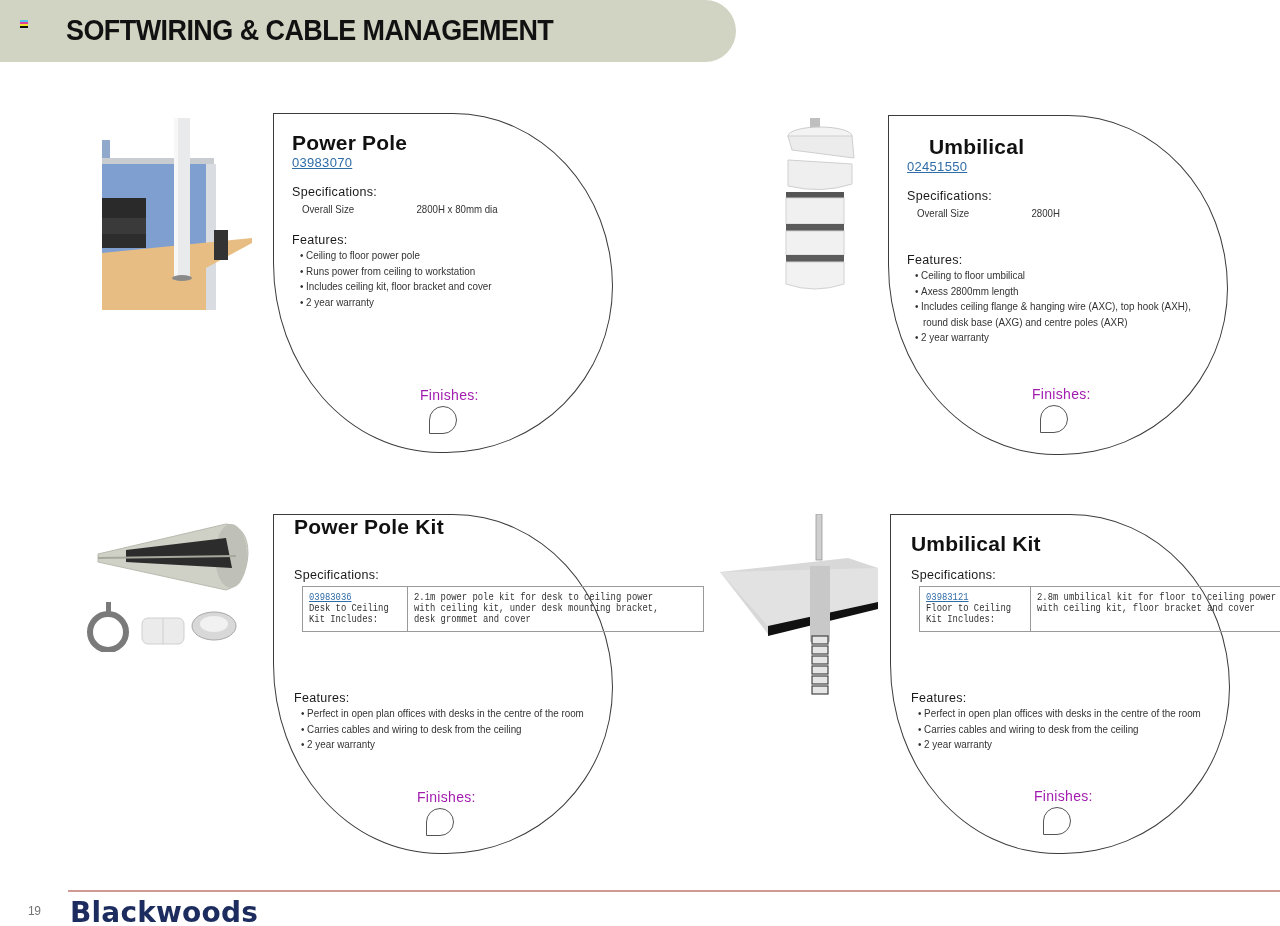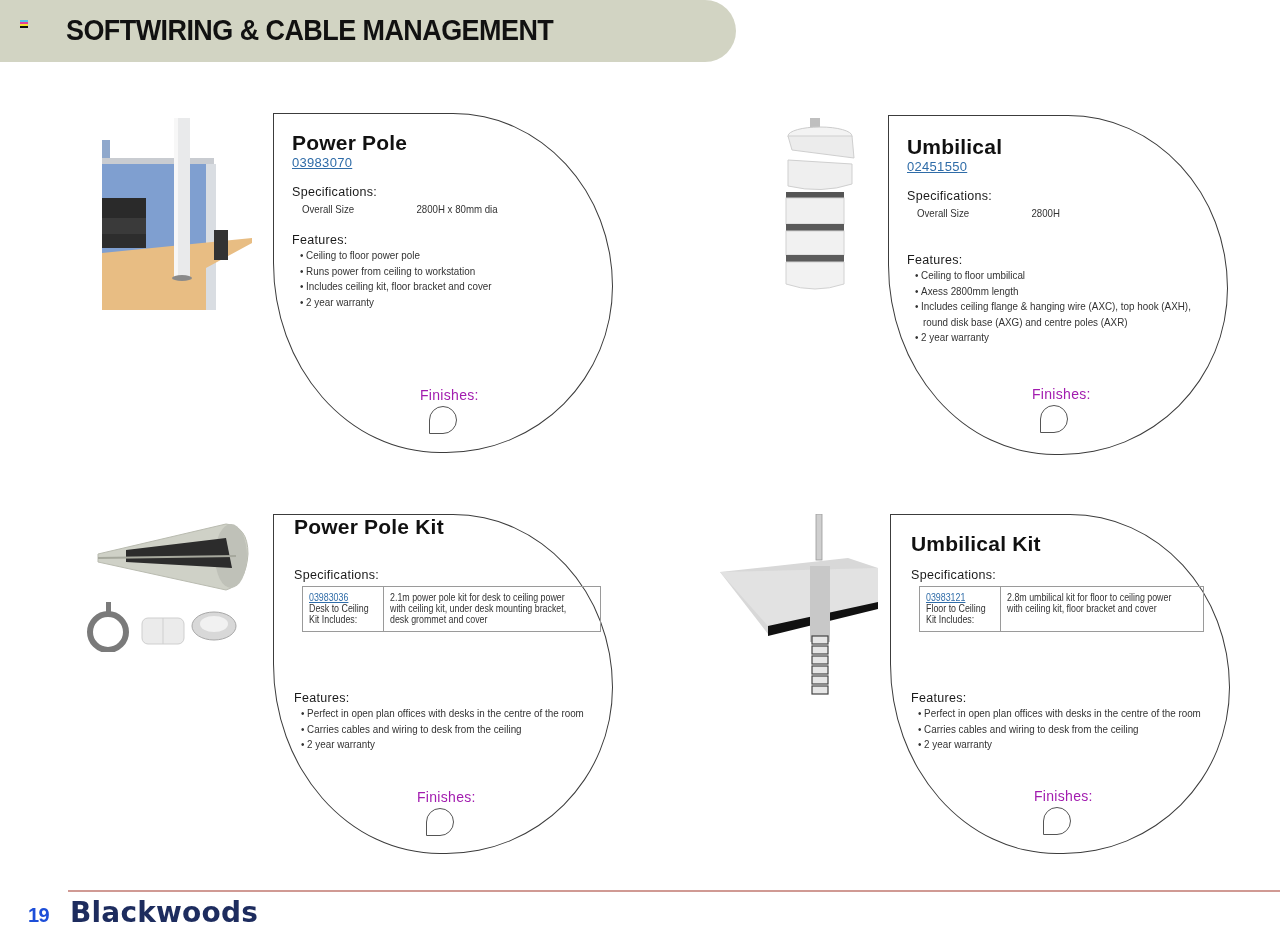--- a/index.html
+++ b/index.html
@@ -43,28 +43,28 @@
   .finishes-label { position: absolute; font-size: 14px; color: #a21caf; letter-spacing: 0.3px; }
   .swatch {
     position: absolute; width: 28px; height: 28px; border: 1.2px solid #555;
     border-radius: 14px 14px 14px 0; background: #fff;
   }
 
   .kit-table {
     position: absolute; left: 28px; border-collapse: collapse; border: 1.5px solid #9a9a9a;
     font-size: 10.3px; color: #333; line-height: 11.2px;
   }
-  .kit-table td { border: 1.5px solid #9a9a9a; vertical-align: top; padding: 5px 5px 5px 6px; }
+  .kit-table td { border: 1.5px solid #9a9a9a; vertical-align: top; padding: 5px 5px 5px 6px; font-family: Liberation Mono, monospace; }
   .kit-table td.c1 { width: 70px; }
   .kit-table td.c2 { width: 193px; }
   .kit-table .lnk { color: #2f6ca8; text-decoration: underline; display: block; }
   .sq { display: block; transform: scaleX(0.86); transform-origin: left; white-space: nowrap; }
 
   .footer-line { position: absolute; left: 68px; top: 890px; width: 1212px; height: 1.5px; background: #d09a94; }
-  .page-num { position: absolute; left: 28px; top: 904px; font-weight: bold; font-size: 20px; color: #1d4ed8; letter-spacing: -0.5px; }
+  .page-num { position: absolute; left: 28px; top: 904px; font-weight: normal; font-size: 12px; color: #737373; letter-spacing: -0.5px; }
   .brand { position: absolute; left: 70px; top: 896px; font-weight: bold; font-size: 28px; color: #1d2c5e; letter-spacing: 0.2px; font-family: "DejaVu Sans", sans-serif; transform: scaleX(1.0); }
 </style>
 </head>
 <body>
 
 <div class="header-band">
   <div class="color-marks">
     <span style="background:#4fc3e8"></span>
       <span style="background:#e0409a"></span>
       <span style="background:#f2e230"></span>
@@ -115,21 +115,21 @@
   <path d="M6 42 L6 68 Q40 76 70 66 L70 46 Z" fill="#efefef" stroke="#cfcfcf"></path>
   <rect x="4" y="74" width="58" height="6" fill="#555"></rect>
   <rect x="4" y="80" width="58" height="26" fill="#f0f0f0" stroke="#d2d2d2"></rect>
   <rect x="4" y="106" width="58" height="7" fill="#5a5a5a"></rect>
   <rect x="4" y="113" width="58" height="24" fill="#f1f1f1" stroke="#d2d2d2"></rect>
   <rect x="4" y="137" width="58" height="7" fill="#5c5c5c"></rect>
   <path d="M4 144 L62 144 L62 166 Q33 176 4 166 Z" fill="#f2f2f2" stroke="#d2d2d2"></path>
 </svg>
 
 <div class="card" style="left:888px;top:115px;">
-  <div class="card-title" style="top:19px;">Umbilical</div>
+  <div class="card-title" style="top:19px;margin-left:22px;">Umbilical</div>
   <a class="card-code" style="top:43px;">02451550</a>
   <div class="sec-head" style="top:73px;">Specifications:</div>
   <div class="spec-row" style="top:91px;">
     <span>Overall Size</span>
     <span class="val">2800H</span>
   </div>
   <div class="sec-head" style="top:137px;">Features:</div>
   <ul class="features" style="top:152px;">
     <li>Ceiling to floor umbilical</li>
     <li>Axess 2800mm length</li>

